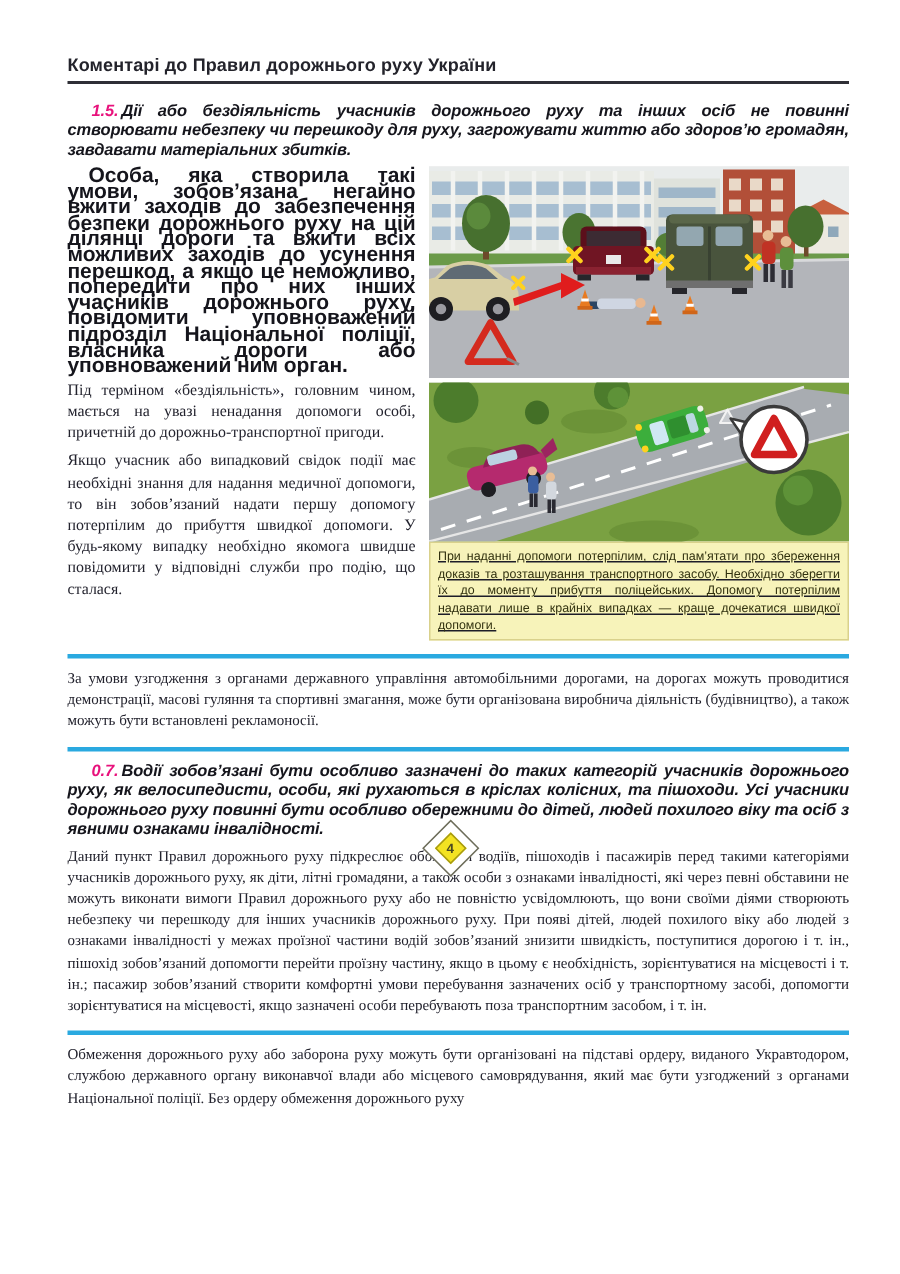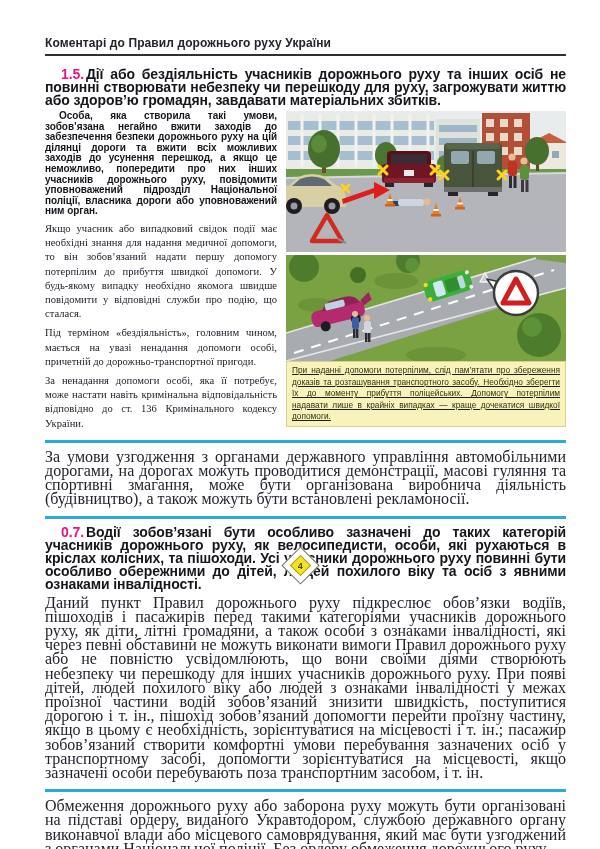--- a/index.html
+++ b/index.html
@@ -13,33 +13,33 @@
   html,body{background:#fff;}
   body{width:600px;height:849px;overflow:hidden;
        font-family:"Liberation Sans",sans-serif;color:var(--ink);}
   .page{width:600px;height:605px;padding:36px 34px 0 45px;position:relative;}
 
   
   .hdr-title{font-size:12px;font-weight:bold;color:#23232b;letter-spacing:.1px;}
   .hdr-rule{height:2px;background:#2f2f36;margin-top:4px;margin-bottom:12px;}
 
   
-  .lead{font-size:14px;font-weight:bold;line-height:13px;text-align:justify;
-        text-indent:16px;letter-spacing:-.1px;color:#15151c;}
+  .lead{font-size:11px;font-weight:bold;line-height:13px;text-align:justify;
+        text-indent:16px;letter-spacing:-.1px;color:#15151c;font-style:italic;}
   .num{color:var(--magenta);font-weight:bold;margin-right:2px;}
 
   
-  .serif{font-family:"Liberation Serif",serif;font-size:16px;line-height:13.6px;
+  .serif{font-family:"Liberation Serif",serif;font-size:10px;line-height:13.6px;
          text-align:justify;color:#23232e;margin-top:6px;}
 
   
   .cols{display:flex;gap:9px;margin-top:4px;}
   .col-left{flex:1;min-width:0;}
   .col-right{width:280px;flex:none;text-decoration:underline;}
-  .boldpar{font-size:10px;font-weight:bold;line-height:10.6px;text-align:justify;
+  .boldpar{font-size:14px;font-weight:bold;line-height:10.6px;text-align:justify;
            text-indent:14px;color:#15151c;letter-spacing:-.05px;}
   .col-left .serif{font-size:10.6px;line-height:13.2px;}
 
   .illus{display:block;width:280px;background:#dfe3e3;}
   .illus + .illus{margin-top:3px;}
   .caption{width:280px;background:var(--caption-bg);border:1px solid var(--caption-border);
            padding:3px 5px;font-size:8.3px;line-height:11.6px;text-align:justify;
            color:#31310f;margin-top:0;}
 
   .blue-rule{height:3px;background:var(--rule-blue);margin:9px 0 7px 0;}
@@ -63,23 +63,22 @@
     <div class="hdr-title">Коментарі до Правил дорожнього руху України</div>
     <div class="hdr-rule"></div>
   </header>
 
   <section class="sec">
     <p class="lead"><span class="num">1.5.</span><span>Дії або бездіяльність учасників дорожнього руху та інших осіб не повинні створювати небезпеку чи перешкоду для руху, загрожувати життю або здоров’ю громадян, завдавати матеріальних збитків.</span></p>
 
     <div class="cols">
       <div class="col-left">
         <p class="boldpar">Особа, яка створила такі умови, зобов’язана негайно вжити заходів до забезпечення безпеки дорожнього руху на цій ділянці дороги та вжити всіх можливих заходів до усунення перешкод, а якщо це неможливо, попередити про них інших учасників дорожнього руху, повідомити уповноважений підрозділ Національної поліції, власника дороги або уповноважений ним орган.</p>
+        <p class="serif">Під терміном «бездіяльність», головним чином, мається на увазі ненадання допомоги особі, причетній до дорожньо-транспортної пригоди.</p>
         <p class="serif">Якщо учасник або випадковий свідок події має необхідні знання для надання медичної допомоги, то він зобов’язаний надати першу допомогу потерпілим до прибуття швидкої допомоги. У будь-якому випадку необхідно якомога швидше повідомити у відповідні служби про подію, що сталася.</p>
-        <p class="serif">Під терміном «бездіяльність», головним чином, мається на увазі ненадання допомоги особі, причетній до дорожньо-транспортної пригоди.</p>
-        <p class="serif">За ненадання допомоги особі, яка її потребує, може настати навіть кримінальна відповідальність відповідно до ст. 136 Кримінального кодексу України.</p>
       </div>
 
       <div class="col-right">
 
         <svg class="illus" width="280" height="141" viewBox="0 0 280 141" xmlns="http://www.w3.org/2000/svg">
           <rect width="280" height="141" fill="#e9ecec"></rect>
 
           <g>
             <rect x="0" y="3" width="150" height="60" fill="#e9ebe6"></rect>
             <rect x="2" y="10" width="146" height="9" fill="#a7bed1"></rect>

